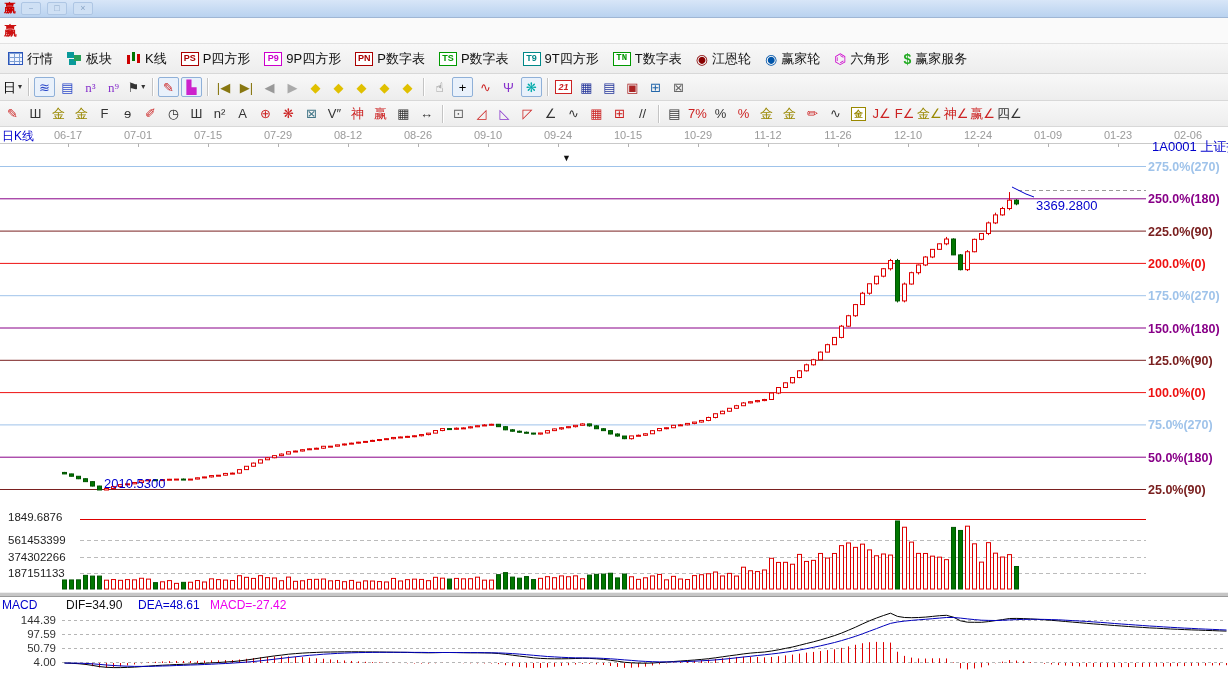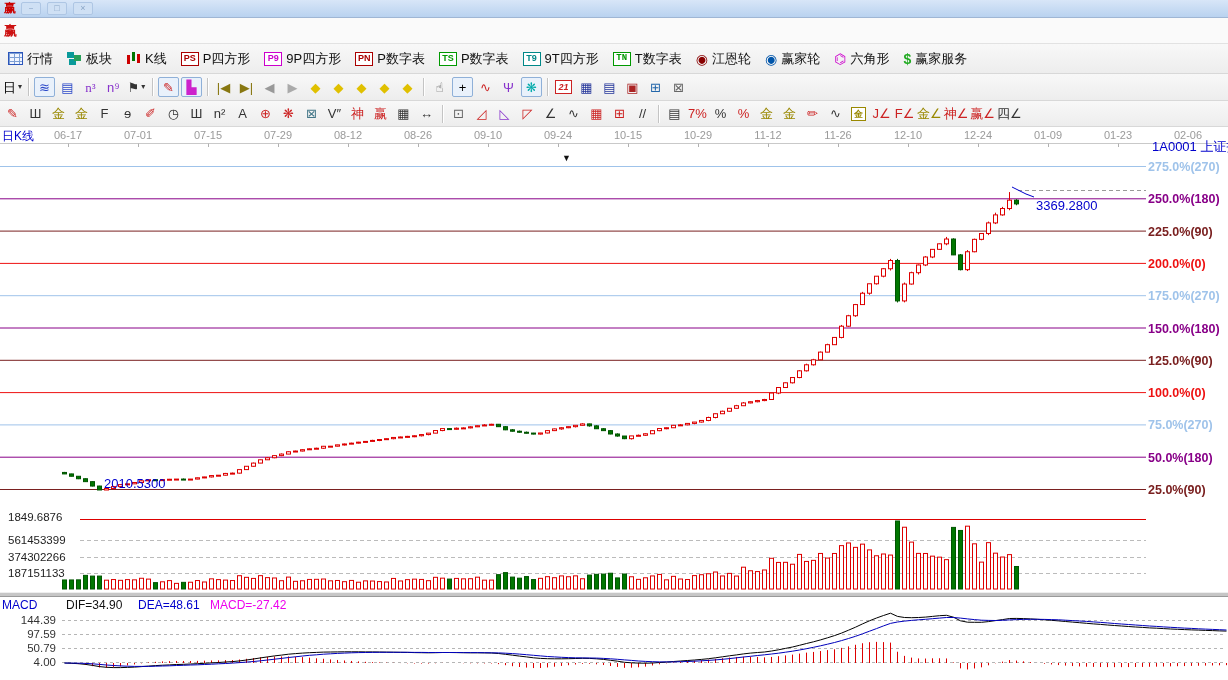--- a/index.html
+++ b/index.html
@@ -110,21 +110,21 @@
         <span class="gico" style="color: rgb(34, 170, 34);">$</span>
         <span>赢家服务</span>
       </span>
     </div>
   <div class="tb tb2" id="toolbar2">
       <span class="ticon" style="color: rgb(0, 0, 0);">日<span class="arrow">▾</span></span>
       <span class="tsep"></span>
       <span class="ticon pressed" style="color: rgb(43, 72, 200);">≋</span>
       <span class="ticon" style="color: rgb(43, 72, 200);">▤</span>
       <span class="ticon" style="color: rgb(136, 51, 204); font-family: Liberation Serif, serif;">n³</span>
-      <span class="ticon" style="color: rgb(136, 51, 204);">n⁹</span>
+      <span class="ticon" style="color: rgb(136, 51, 204); font-family: Liberation Serif, serif;">n⁹</span>
       <span class="ticon" style="color: rgb(51, 51, 51);">⚑<span class="arrow">▾</span></span>
       <span class="tsep"></span>
       <span class="ticon pressed" style="color: rgb(204, 34, 34);">✎</span>
       <span class="ticon pressed" style="color: rgb(204, 34, 204);">▙</span>
       <span class="tsep"></span>
       <span class="ticon" style="color: rgb(136, 119, 17);">|◀</span>
       <span class="ticon" style="color: rgb(136, 119, 17);">▶|</span>
       <span class="ticon" style="color: rgb(153, 153, 153);">◀</span>
       <span class="ticon" style="color: rgb(170, 170, 170);">▶</span>
       <span class="ticon" style="color: rgb(224, 192, 0);">◆</span>

